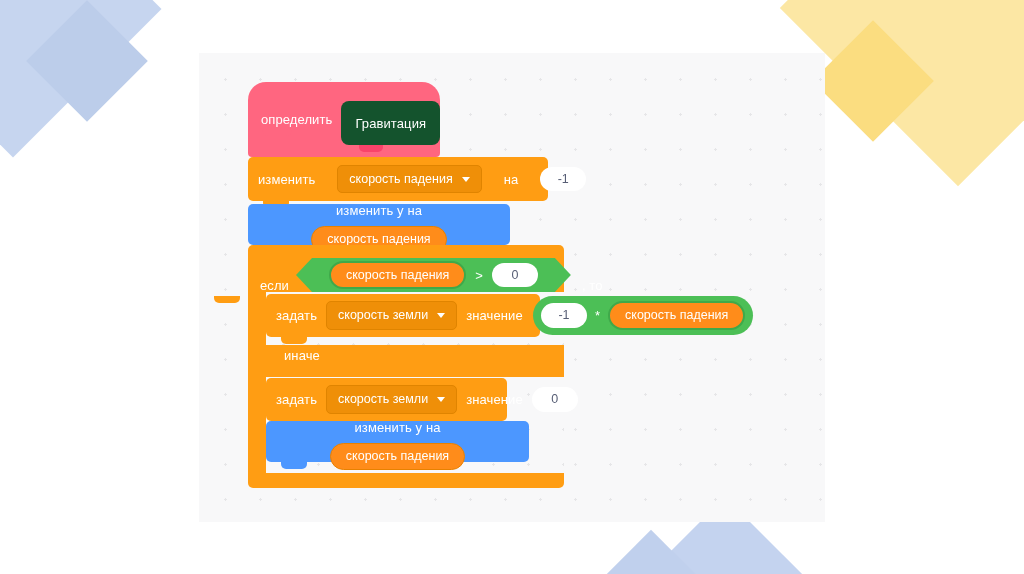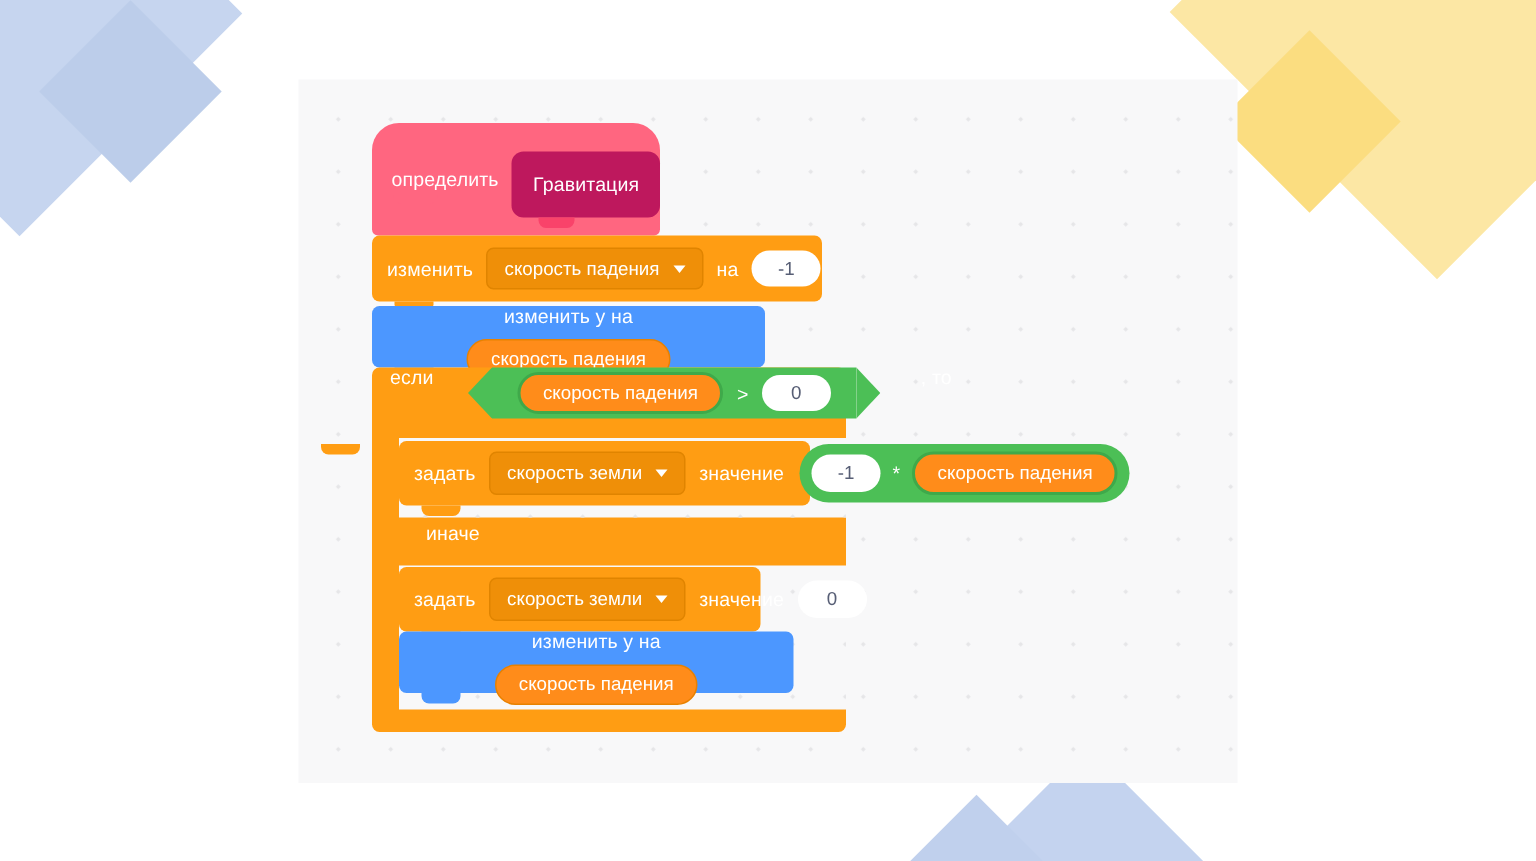--- a/index.html
+++ b/index.html
@@ -68,21 +68,21 @@
     padding-left: 13px;
     box-sizing: border-box;
   }
   #hat-notch {
     position: absolute; left: 63px; top: 75px;
     width: 30px; height: 8px; background: #ff6680;
     border-radius: 0 0 6px 6px;
   }
   #define-label { margin-right: 9px; font-size: 13px; color:#fff; }
   #proto {
-    background: #be185d;
+    background: #14532d;
     border-radius: 8px;
     padding: 13px 14px 13px 14px;
     position: relative;
     top: 3px;
   }
   #proto-notch {
     position: absolute; left: 18px; top: 100%;
     width: 24px; height: 7px; background: #f9436a;
     border-radius: 0 0 5px 5px;
   }
@@ -144,21 +144,21 @@
     padding: 6px 13px;
     color: #575e75;
     font-size: 12.5px;
     text-align: center;
     line-height: 1;
   }
 
   
   #blk-change-var {
     left: 49px; top: 104px; width: 300px; height: 44px;
-    padding: 0 10px; gap: 9px;
+    padding: 0 10px; gap: 22px;
   }
   #blk-change-y {
     left: 49px; top: 151px; width: 262px; height: 41px;
     padding: 0 10px; gap: 9px;
   }
 
   
   #cblock {
     position: absolute; left: 49px; top: 192px;
     width: 316px; height: 243px;
@@ -177,22 +177,22 @@
     background: #f8f8f9;
     background-image: radial-gradient(#e6e6e8 1.3px, transparent 1.4px);
     background-size: 35px 35px;
   }
   #mouth-1 { top: 47px; width: 298px; height: 53px; }
   #mouth-2 { top: 132px; width: 298px; height: 96px; }
 
   #if-row {
     position: absolute; left: 0; top: 0;
     width: 316px; height: 47px;
-    display: flex; align-items: flex-start;
-    padding-left: 12px; gap: 23px;
+    display: flex; align-items: flex-end;
+    padding-left: 12px; gap: 7px;
     box-sizing: border-box;
   }
   .hexwrap {
     position: relative;
     display: inline-flex;
   }
   .hexwrap .hx {
     background: #4cbf56;
     height: 34px;
     display: flex; align-items: center;

